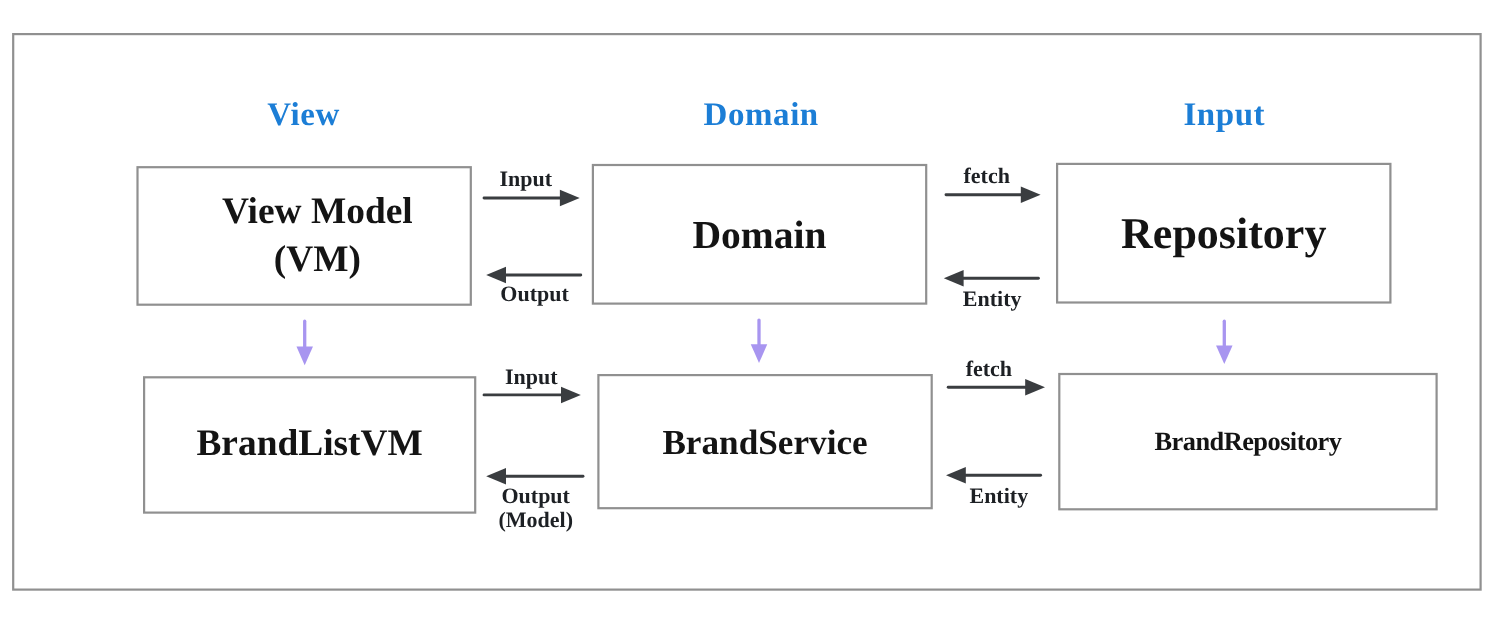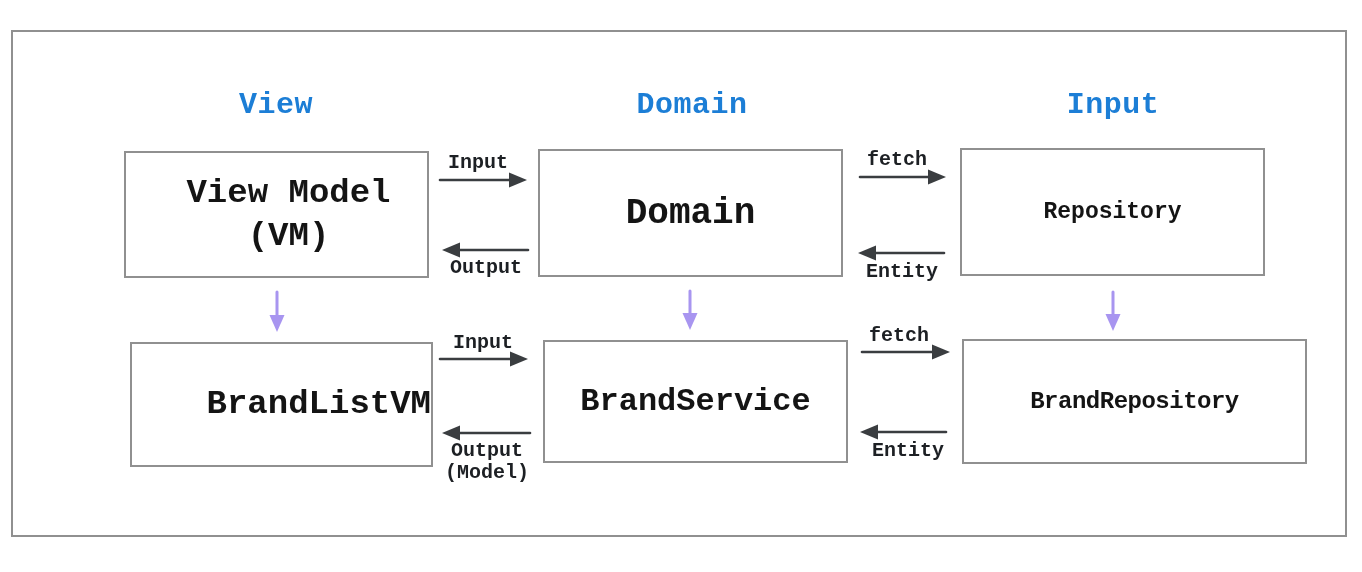--- a/index.html
+++ b/index.html
@@ -8,21 +8,21 @@
     --arrow-dark:#3a3d40;
     --flow-purple:#a895f0;
     --bg:#ffffff;
     --ink:#141414;
   }
   html,body{margin:0;padding:0;background:var(--bg);}
   .canvas{
     position:relative;
     width:1362px;height:572px;
     background:var(--bg);
-    font-family:Liberation Mono, monospace;
+    font-family:Liberation Serif, serif;
     overflow:hidden;
     border-radius:26px;
   }
   .frame{
     position:absolute;left:11px;top:30px;width:1336px;height:507px;
     border:2px solid var(--box-border);
     box-sizing:border-box;
   }
   .col-title{
     position:absolute;top:88px;width:240px;
@@ -40,22 +40,22 @@
     display:flex;flex-direction:column;
     align-items:center;justify-content:center;
     color:var(--ink);
     font-weight:bold;
     text-align:center;
     white-space:nowrap;
   }
   .node .ln{line-height:1.25;}
   .n-viewmodel{left:124px;top:151px;width:305px;height:127px;font-size:34px;padding-left:24px;}
   .n-service{left:538px;top:149px;width:305px;height:128px;font-size:36px;}
-  .n-repository{left:960px;top:148px;width:305px;height:128px;font-size:23px;}
-  .n-brandlistvm{left:130px;top:342px;width:303px;height:125px;font-size:34px;align-items:flex-end;}
+  .n-repository{left:960px;top:148px;width:305px;height:128px;font-size:40px;}
+  .n-brandlistvm{left:130px;top:342px;width:303px;height:125px;font-size:34px;}
   .n-brandservice{left:543px;top:340px;width:305px;height:123px;font-size:32px;text-align:right;}
   .n-brandrepository{left:962px;top:339px;width:345px;height:125px;font-size:24px;letter-spacing:-0.5px;}
   .arrow-label{
     position:absolute;
     transform:translateX(-50%);
     color:#1d2024;
     font-size:20px;font-weight:bold;
     text-align:center;
     line-height:1.12;
     white-space:nowrap;

